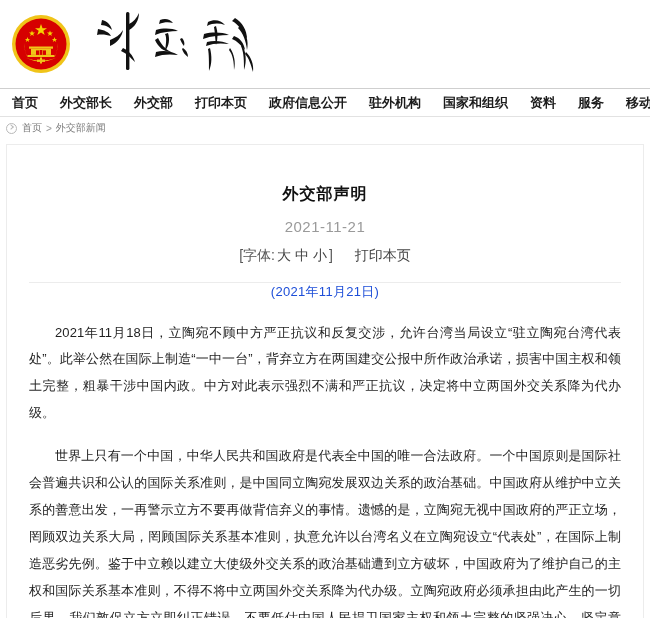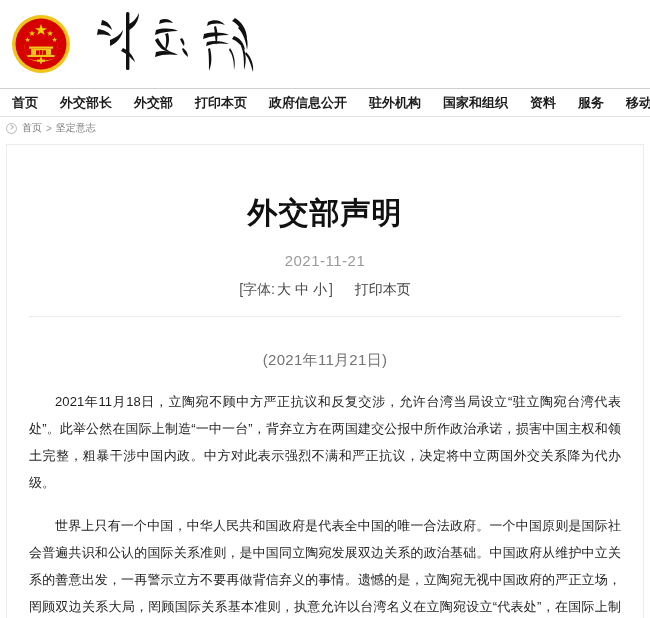--- a/index.html
+++ b/index.html
@@ -100,21 +100,21 @@
     border: 1px solid #ececec;
     border-bottom: none;
     background: #fff;
     min-height: 460px;
     box-sizing: border-box;
     padding: 0 22px;
   }
 
   .article-title {
     text-align: center;
-    font-size: 30px;
+    font-size: 16px;
     font-weight: bold;
     color: #111111;
     letter-spacing: 1px;
     padding-top: 28px;
     line-height: 1.3;
   }
   .article-date {
     text-align: center;
     font-size: 15px;
     color: #9a9a9a;
@@ -142,23 +142,22 @@
   }
 
   .divider {
     height: 1px;
     background: #ececec;
     margin-top: 17px;
   }
 
   .body-date {
     text-align: center;
-    font-size: 15px;
-    color: #737373;
-    margin-top: 34px;
+    font-size: 13px;
+    color: #1d4ed8;
     letter-spacing: 0.3px;
   }
 
   .article-body {
     margin-top: 19px;
     padding-bottom: 10px;
   }
   .para {
     font-size: 13px;
     line-height: 2.07;
@@ -248,21 +247,21 @@
     <div class="nav-item">资料</div>
     <div class="nav-item">服务</div>
     <div class="nav-item">移动客户端</div>
   </div>
 </div>
 
 <div class="breadcrumb">
   <span class="bc-icon"></span>
   <span class="bc-link">首页</span>
   <span class="bc-sep">&gt;</span>
-  <span class="bc-current">坚定意志</span>
+  <span class="bc-current">外交部新闻</span>
 </div>
 
 <div class="article-card">
 
   <h1 class="article-title">外交部声明</h1>
 
   <div class="article-date">2021-11-21</div>
 
   <div class="article-tools">
     <span class="tool-fontbox"><span class="tool-bracket">[</span><span class="tool-label">字体:</span><span class="font-size-opt">大</span><span class="font-size-opt">中</span><span class="font-size-opt">小</span><span class="tool-bracket">]</span></span>

